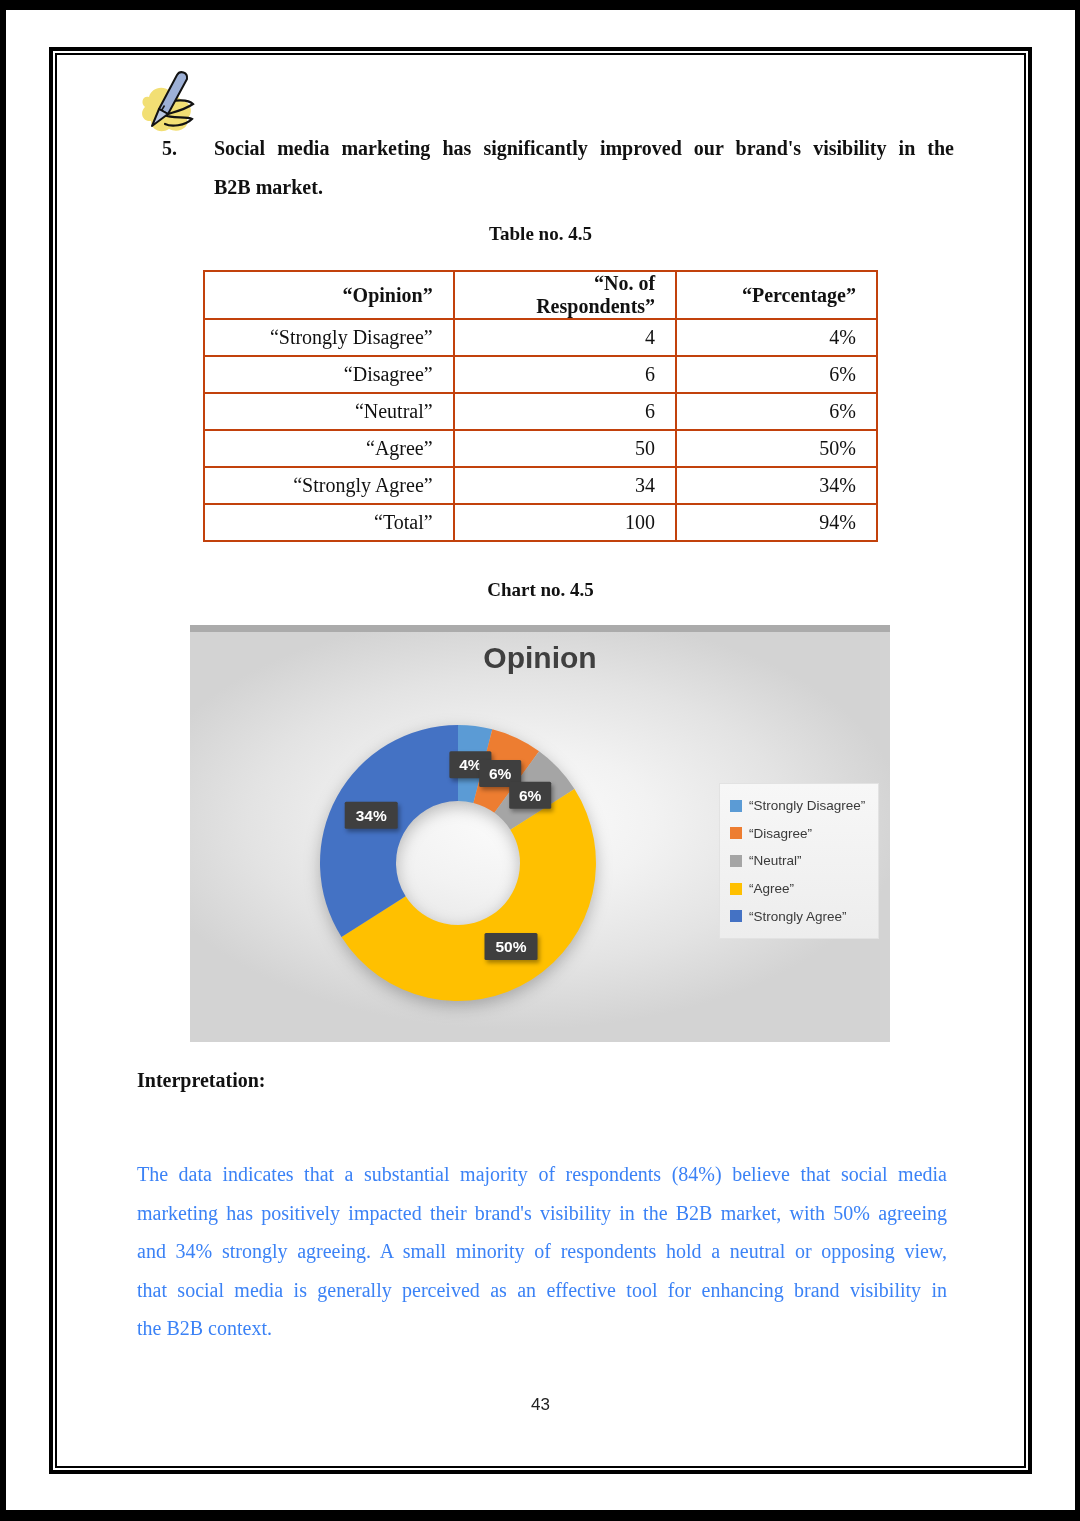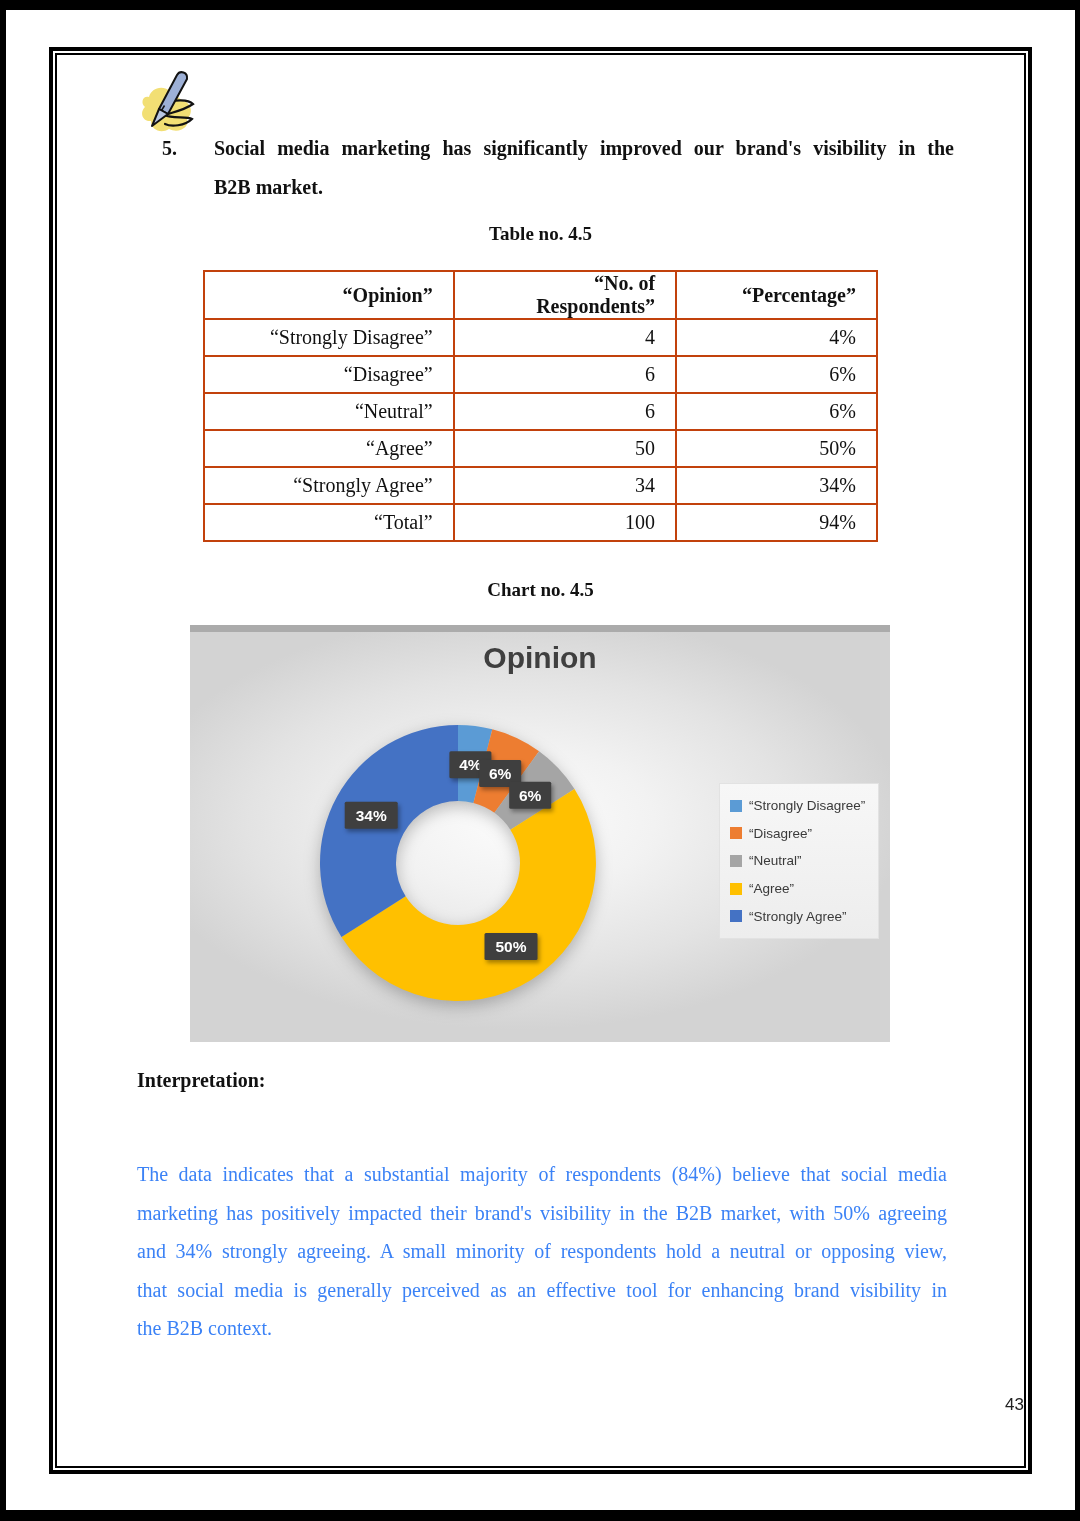--- a/index.html
+++ b/index.html
@@ -44,21 +44,21 @@
   .legend-item{display:flex;align-items:center;gap:7px;}
   .legend-swatch{width:12px;height:12px;flex:0 0 12px;}
   .legend-label{font-size:13.5px;color:#3a3a3a;white-space:nowrap;}
 
   .interp-heading{position:absolute;left:80px;top:1014px;font-weight:bold;font-size:20px;color:#111;}
   .paragraph{position:absolute;left:80px;top:1052px;width:810px;font-size:20px;
              line-height:38.5px;color:#3b82f6;margin-top:48px;}
   .para-line{display:block;text-align:justify;text-align-last:justify;}
   .para-line.last{text-align-last:left;}
 
-  .page-number{position:absolute;left:0;right:0;top:1340px;text-align:right;
+  .page-number{position:absolute;left:0;right:0;top:1340px;text-align:center;
                font-family:"Liberation Sans", sans-serif;font-size:17px;color:#222;}
 </style>
 </head>
 <body>
 
 <div class="screen">
   <div class="paper">
     <div class="frame">
       <div class="frame-inner">
 

